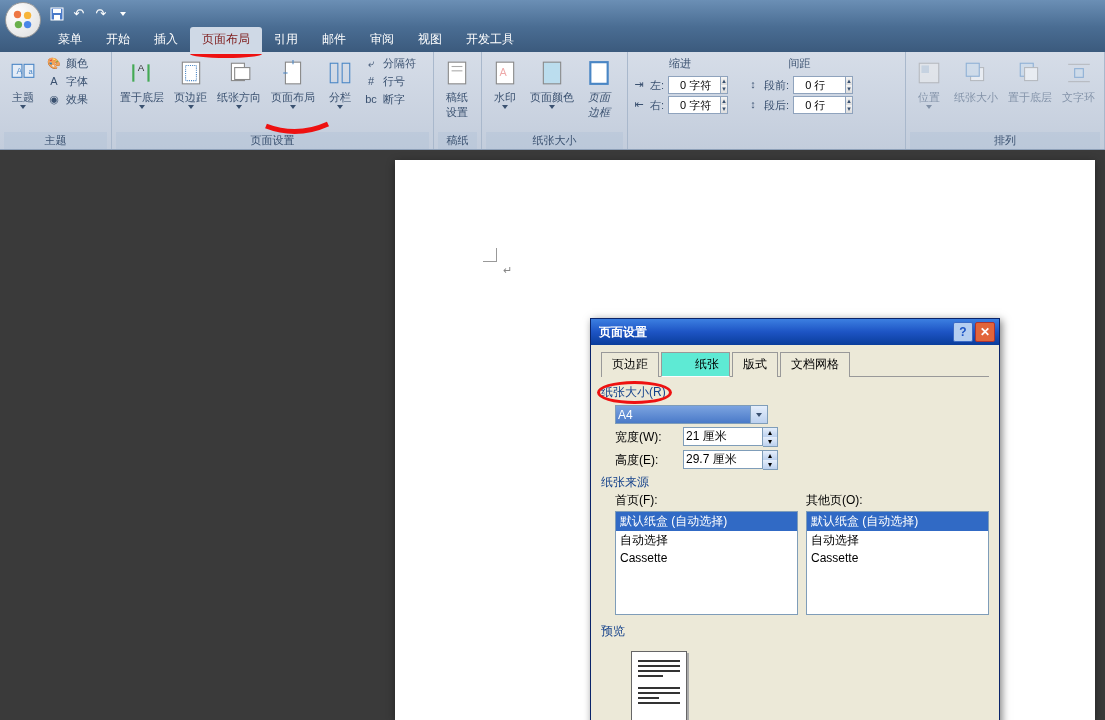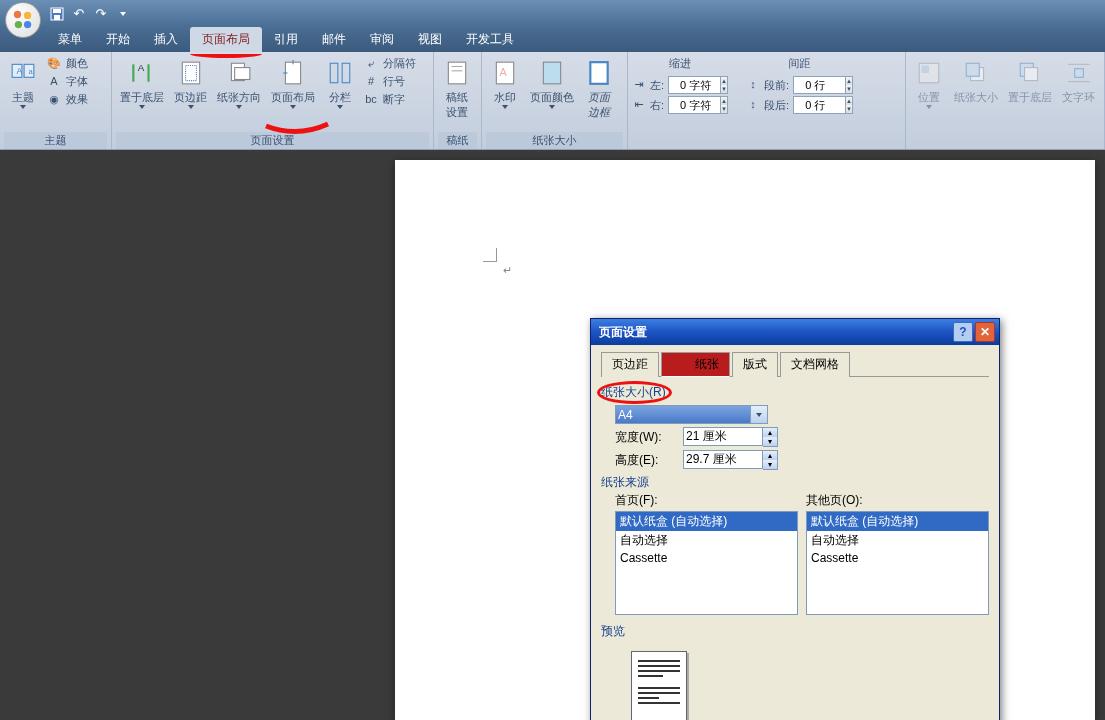--- a/index.html
+++ b/index.html
@@ -50,21 +50,21 @@
 
 .dialog { position:absolute; left:590px; top:168px; width:410px; height:540px; background:#ece9d8; border:1px solid #0a246a; box-shadow: 2px 2px 8px rgba(0,0,0,.5); font-size:12px; }
 .dlg-title { height:26px; background: linear-gradient(#3c7fe1,#1d54c4,#0a3d9b); color:#fff; display:flex; align-items:center; justify-content:space-between; padding:0 4px 0 8px; font-weight:bold; }
 .dlg-title-btns { display:flex; gap:2px; }
 .dlg-help { width:20px; height:20px; background:#b5cef0; border:1px solid #3a6ac5; color:#1d54c4; display:flex; align-items:center; justify-content:center; border-radius:2px; font-weight:bold; cursor:pointer;}
 .dlg-close { width:20px; height:20px; background:#e2653a; border:1px solid #a33; color:#fff; display:flex; align-items:center; justify-content:center; border-radius:2px; font-weight:bold; cursor:pointer;}
 
 .dlg-body { padding: 6px 10px; }
 .dlg-tabs { display:flex; border-bottom:1px solid #999; margin-bottom:6px; }
 .dlg-tab { padding:3px 10px; border:1px solid #999; border-bottom:none; background:#ece9d8; margin-right:2px; position:relative; top:1px; cursor:pointer; }
-.dlg-tab.active { background:#b91c1c; border-bottom:1px solid #fcfcfe;padding-left:33px; }
+.dlg-tab.active { background:#5eead4; border-bottom:1px solid #fcfcfe;padding-left:33px; }
 
 .section-label { color:#15428b; margin:1px 0; position:relative; display:inline-block; }
 .section-label.circled::before { content:''; position:absolute; left:-4px; right:-6px; top:-3px; bottom:-3px; border:3px solid #e11; border-radius:50%;}
 
 .form-row { display:flex; align-items:center; gap:8px; margin:3px 0 3px 14px; font-size:12px; }
 .form-row label { width:60px; }
 .combo { display:flex; }
 .combo input { width:80px; border:1px solid #7f9db9; height:19px; padding-left:2px; font-size:12px;}
 .combo .dd { width:17px; height:19px; border:1px solid #7f9db9; border-left:none; background:linear-gradient(#e5eefb,#bcd1ef); display:flex; align-items:center; justify-content:center; cursor:pointer; }
 .combo .spins { width:15px; display:flex; flex-direction:column; border:1px solid #7f9db9; border-left:none;}
@@ -375,20 +375,21 @@
           <span class="ico">
             <svg viewBox="0 0 24 24">
               <rect x="8" y="8" width="8" height="8" fill="#cde" stroke="#4a86c5"></rect>
               <line x1="2" y1="4" x2="22" y2="4" stroke="#999"></line>
               <line x1="2" y1="20" x2="22" y2="20" stroke="#999"></line>
             </svg>
           </span>
           <span>文字环</span>
         </div>
     </div>
+    <div class="group-label">排列</div>
   </div>
 
 </div>
 
 <div class="docarea">
   <div class="page">
     <div class="cornermark tl"></div>
     <span style="position:absolute; left:108px; top:104px; font-size:11px; color:#888;">↵</span>
   </div>
 

